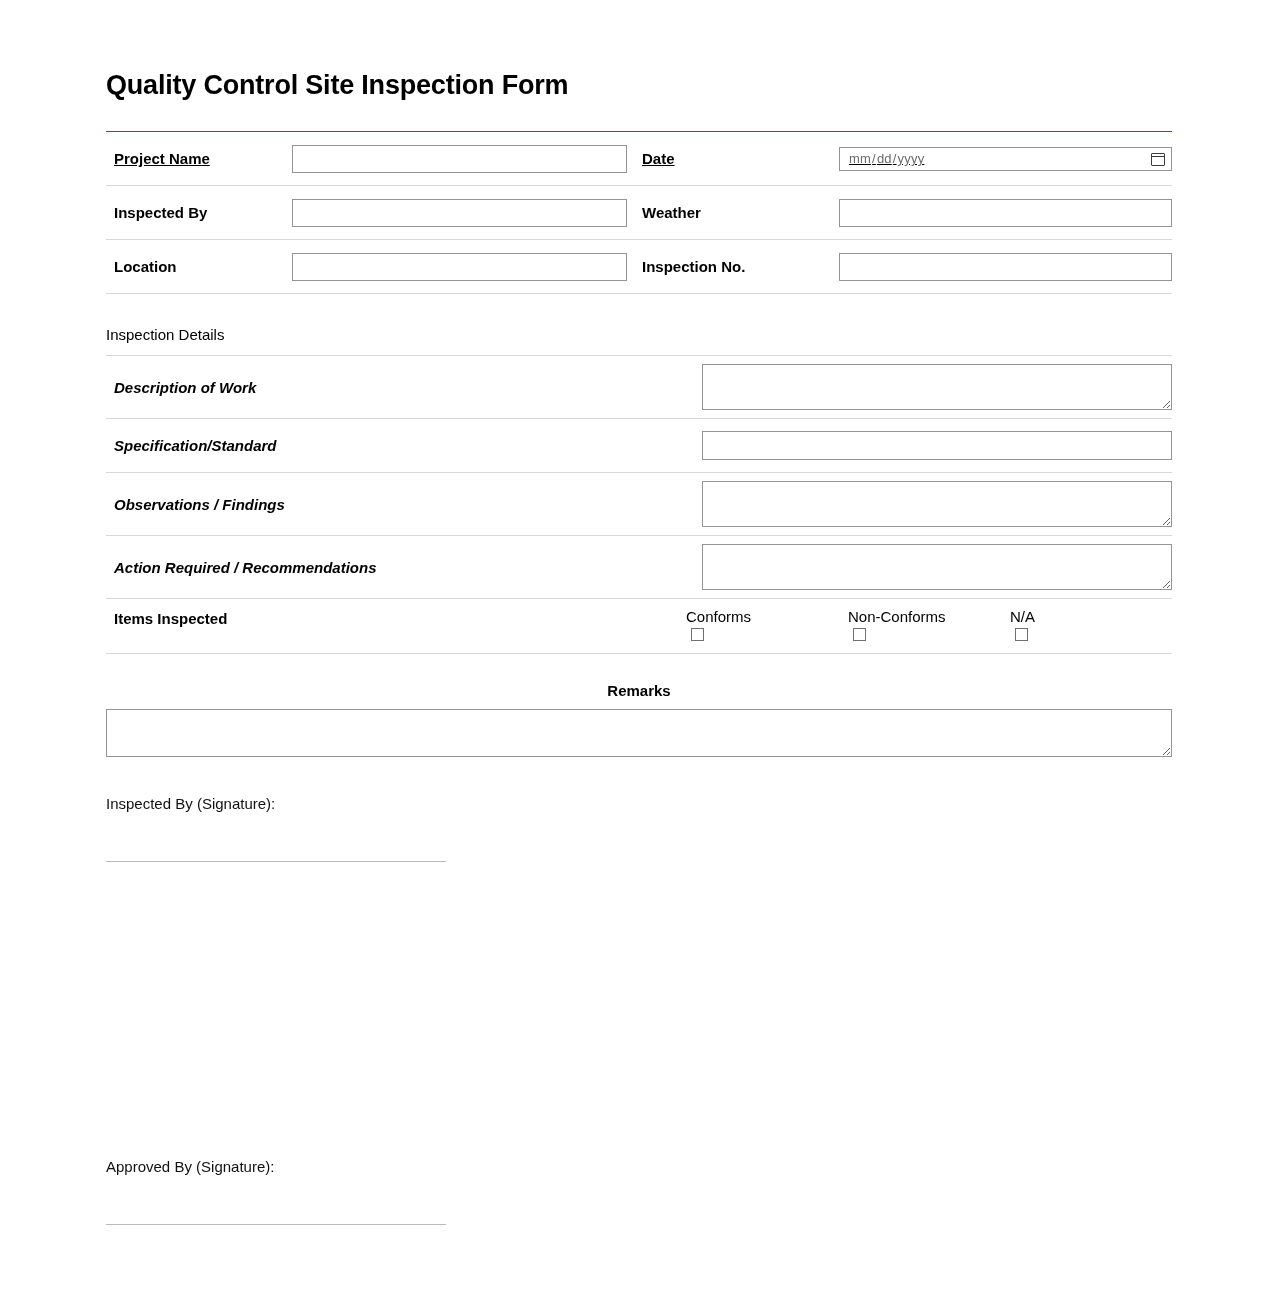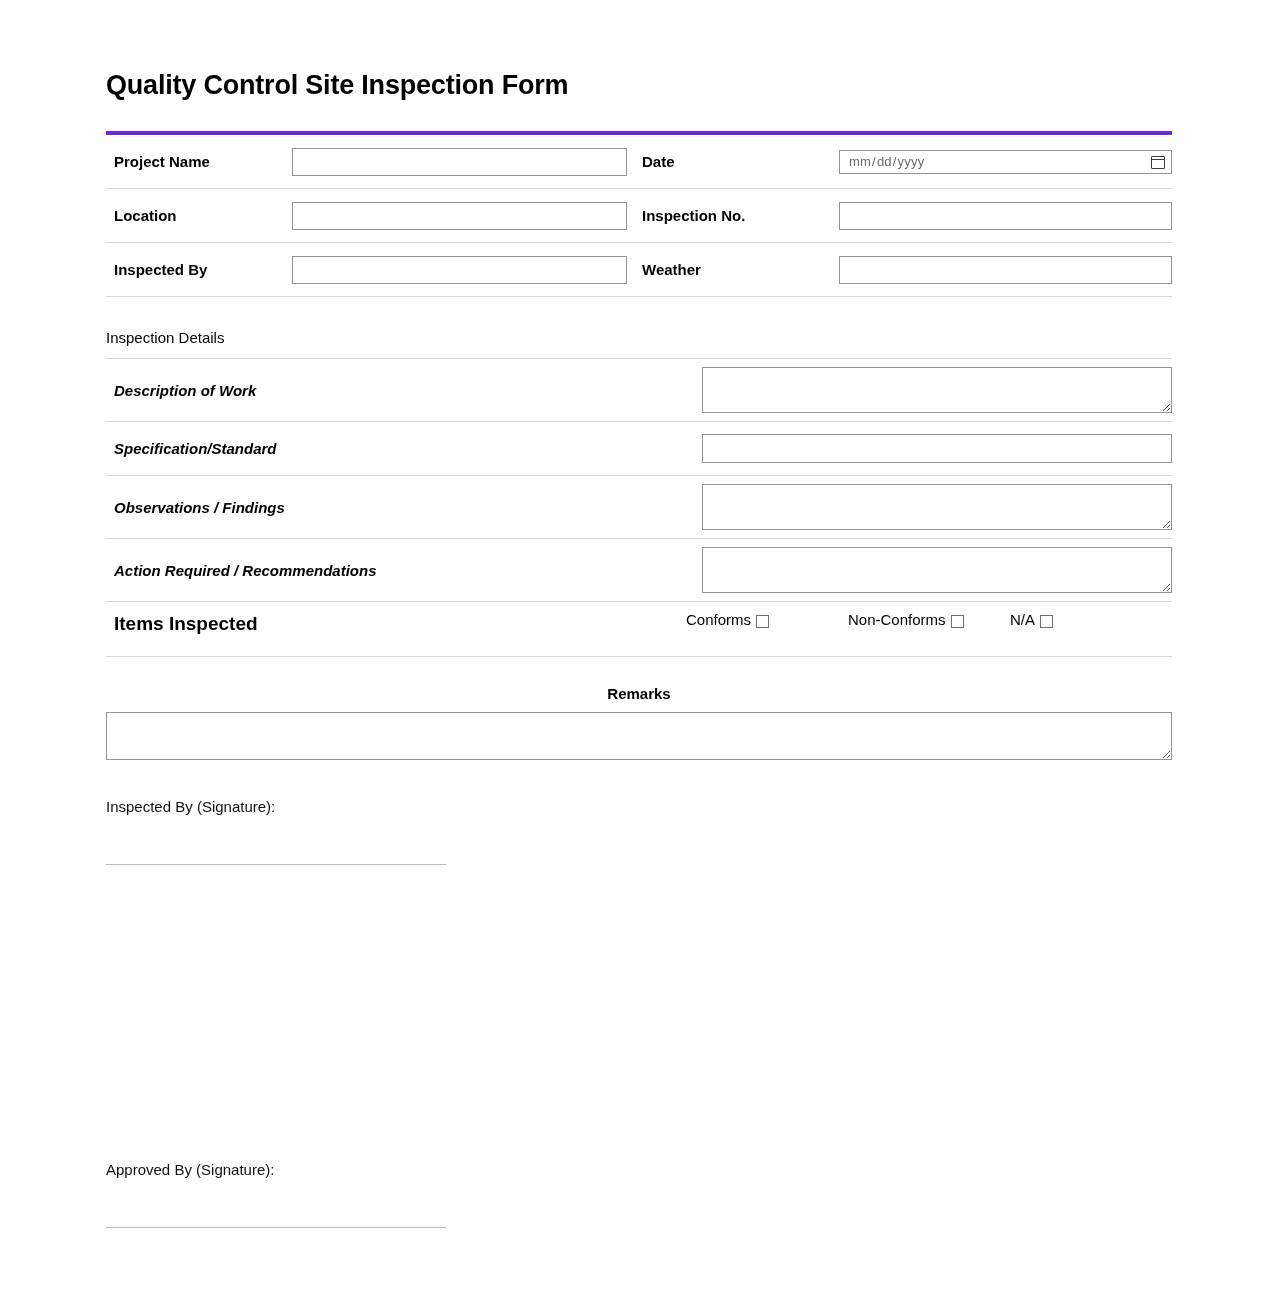--- a/index.html
+++ b/index.html
@@ -26,21 +26,21 @@
     letter-spacing: -0.2px;
   }
 
   
   .hdr-row {
     display: flex;
     align-items: center;
     border-bottom: 1px solid #d8d8d8;
     height: 53px;
   }
-  .hdr-row:first-of-type { border-top: 4px solid #6d28d9; }
+  .hdr-row:first-of-type { border-top: 1px solid #6d28d9; text-decoration: underline; }
   .hdr-label {
     font-size: 15px;
     font-weight: bold;
     width: 186px;
     flex: 0 0 186px;
     padding-left: 8px;
     box-sizing: border-box;
   }
   .hdr-field {
     flex: 0 0 340px;
@@ -146,36 +146,36 @@
   .items-row {
     display: flex;
     align-items: flex-start;
     border-top: 1px solid #d8d8d8;
     border-bottom: 1px solid #d8d8d8;
     min-height: 56px;
     padding: 9px 0 10px 0;
     box-sizing: border-box;
   }
   .items-label {
-    font-size: 19px;
+    font-size: 15px;
     font-weight: bold;
     flex: 0 0 580px;
     padding-left: 8px;
     box-sizing: border-box;
     padding-top: 2px;
   }
   .check-cols {
     flex: 1 1 auto;
     display: flex;
   }
   .check-col {
     flex: 1 1 33.33%;
     display: flex;
-    flex-direction: row;
-    align-items: center;
+    flex-direction: column;
+    align-items: flex-start;
   }
   .check-col .clabel {
     font-size: 15px;
     font-weight: normal;
     margin-bottom: 3px;
   }
   .cbox {
     width: 13px;
     height: 13px;
     border: 1px solid #707070;
@@ -249,36 +249,36 @@
           </span>
           <span class="cal-ico">
             <span class="outer"></span>
               <span class="bar"></span>
           </span>
         </div>
       </div>
     </div>
 
     <div class="hdr-row">
+      <div class="hdr-label">Inspected By</div>
+      <div class="hdr-field">
+        <input class="txt w335" type="text" placeholder="" style="">
+      </div>
+      <div class="hdr-label-2">Weather</div>
+      <div class="hdr-field-2">
+        <input class="txt w333" type="text" placeholder="" style="">
+      </div>
+    </div>
+
+    <div class="hdr-row">
       <div class="hdr-label">Location</div>
       <div class="hdr-field">
         <input class="txt w335" type="text" placeholder="" style="">
       </div>
       <div class="hdr-label-2">Inspection No.</div>
-      <div class="hdr-field-2">
-        <input class="txt w333" type="text" placeholder="" style="">
-      </div>
-    </div>
-
-    <div class="hdr-row">
-      <div class="hdr-label">Inspected By</div>
-      <div class="hdr-field">
-        <input class="txt w335" type="text" placeholder="" style="">
-      </div>
-      <div class="hdr-label-2">Weather</div>
       <div class="hdr-field-2">
         <input class="txt w333" type="text" placeholder="" style="">
       </div>
     </div>
 
   </div>
 
   
   <div class="section-title">Inspection Details</div>
 

